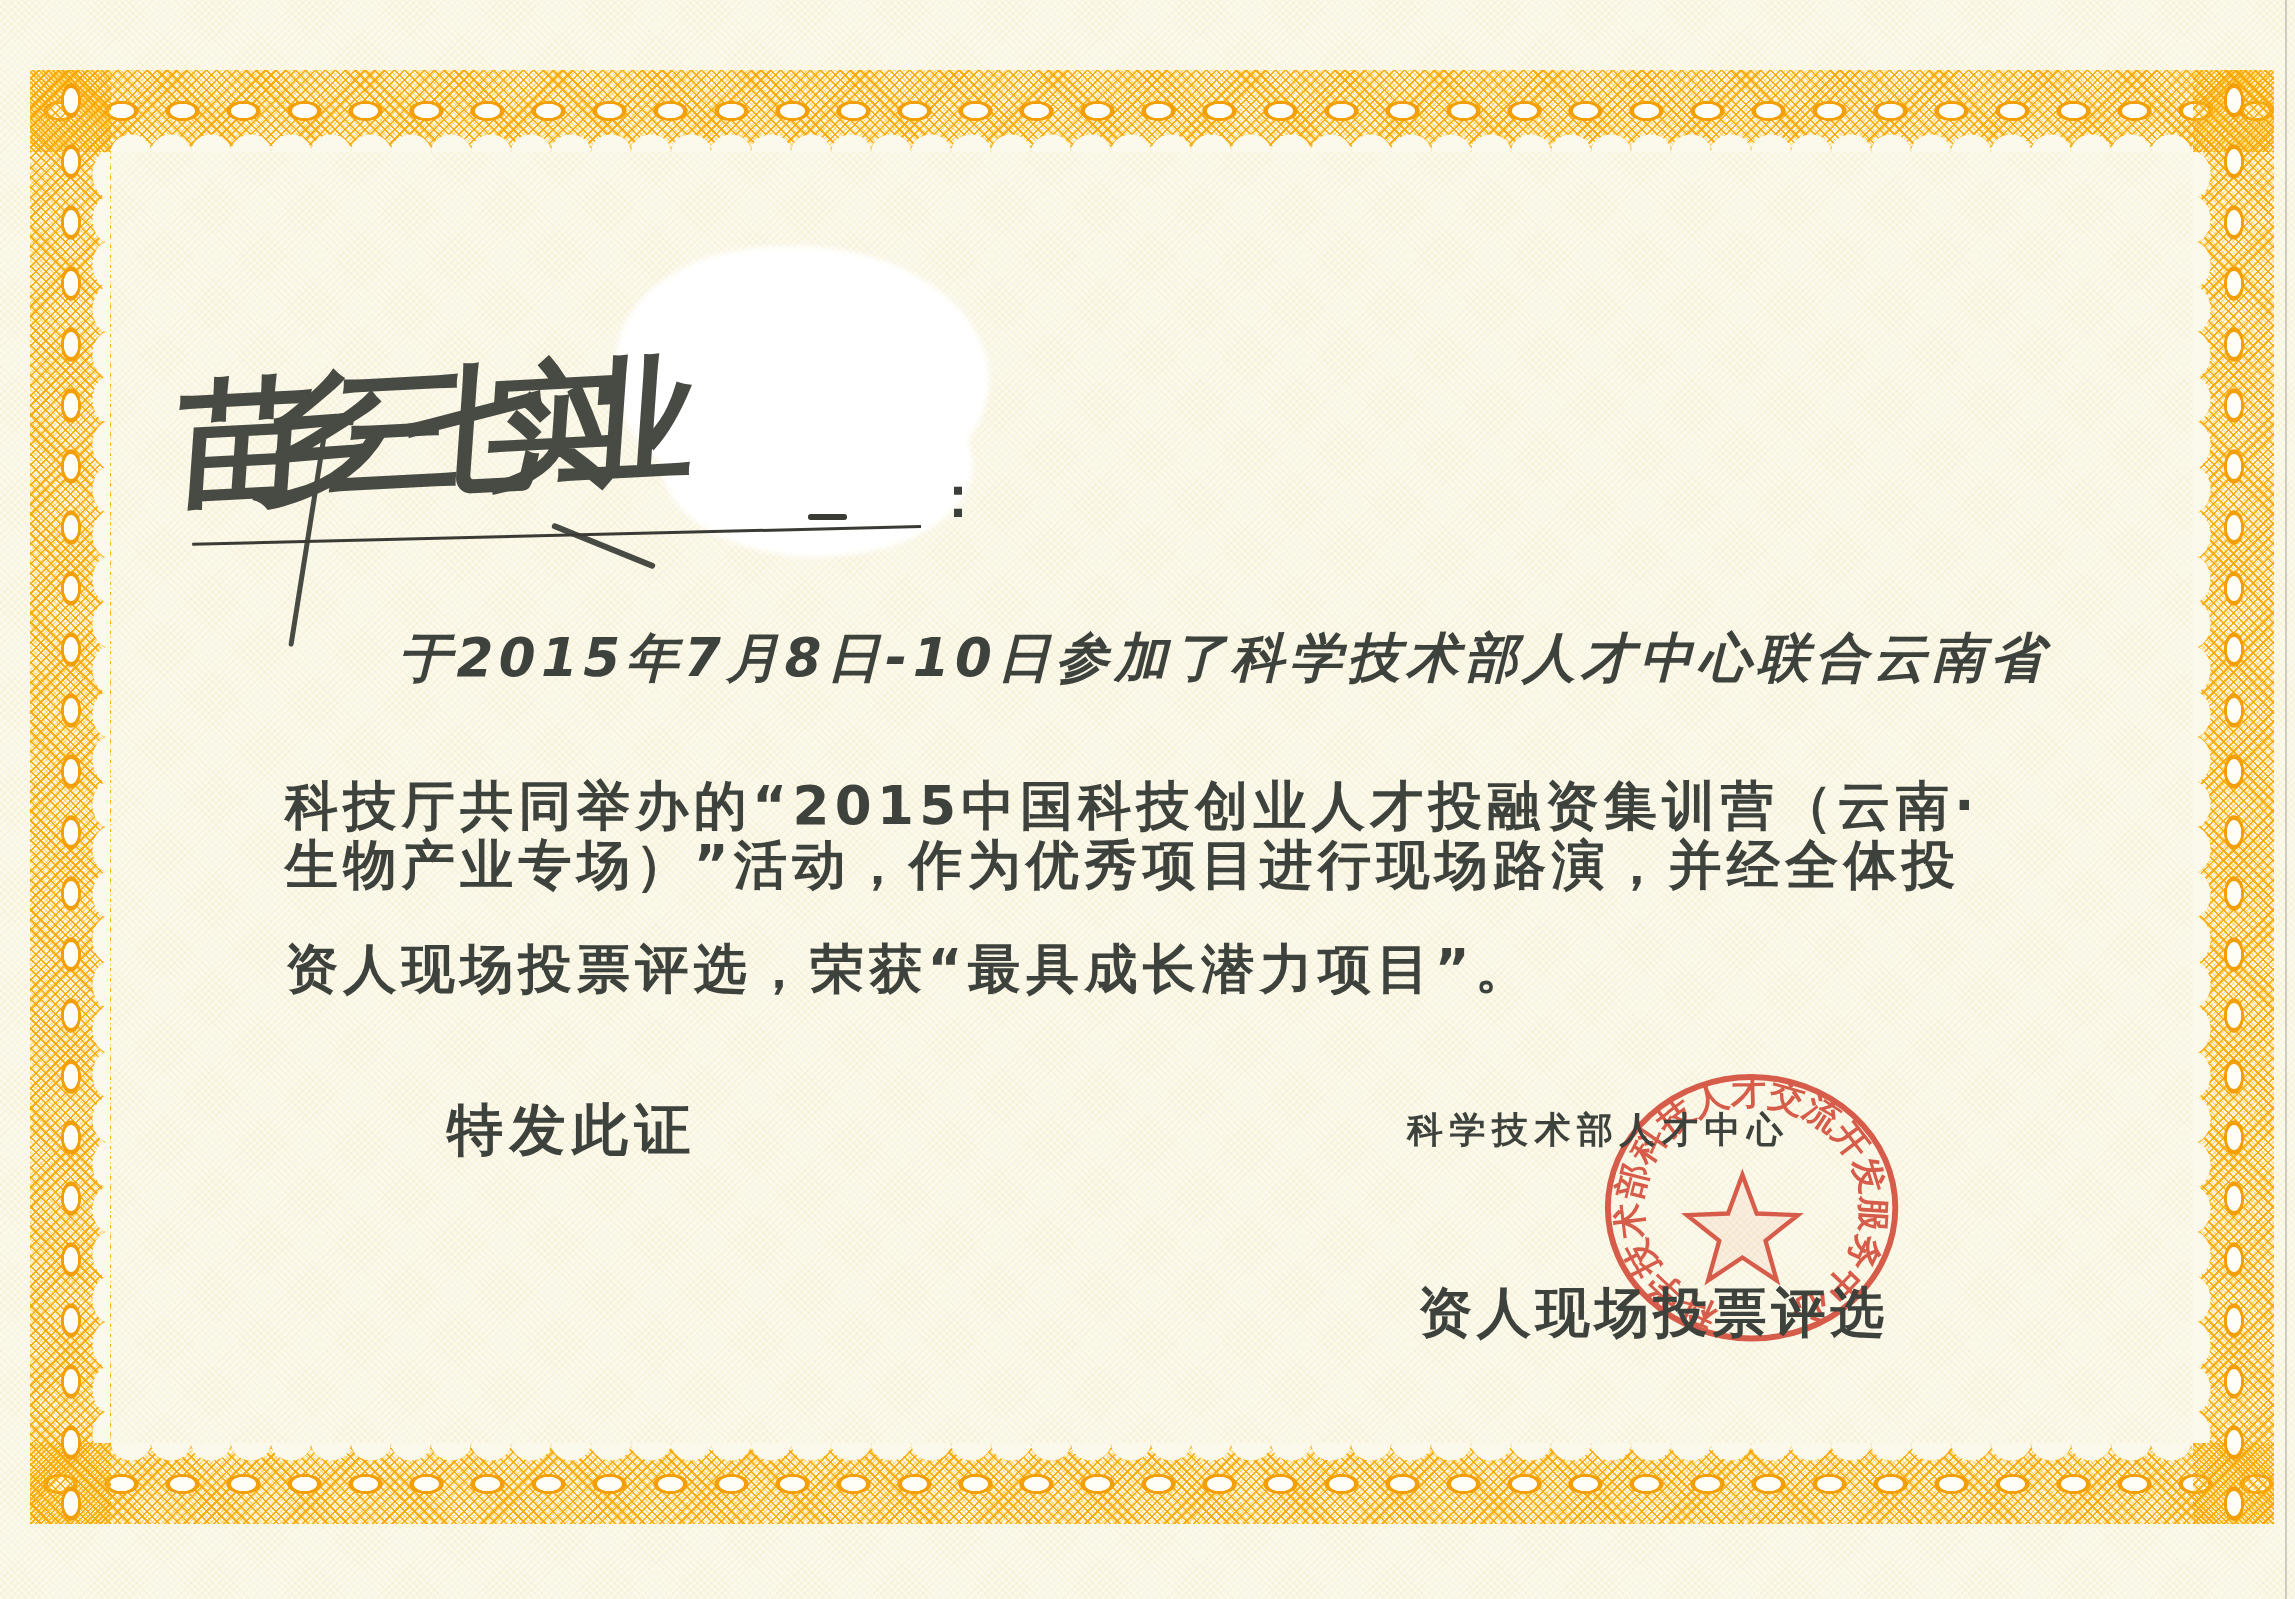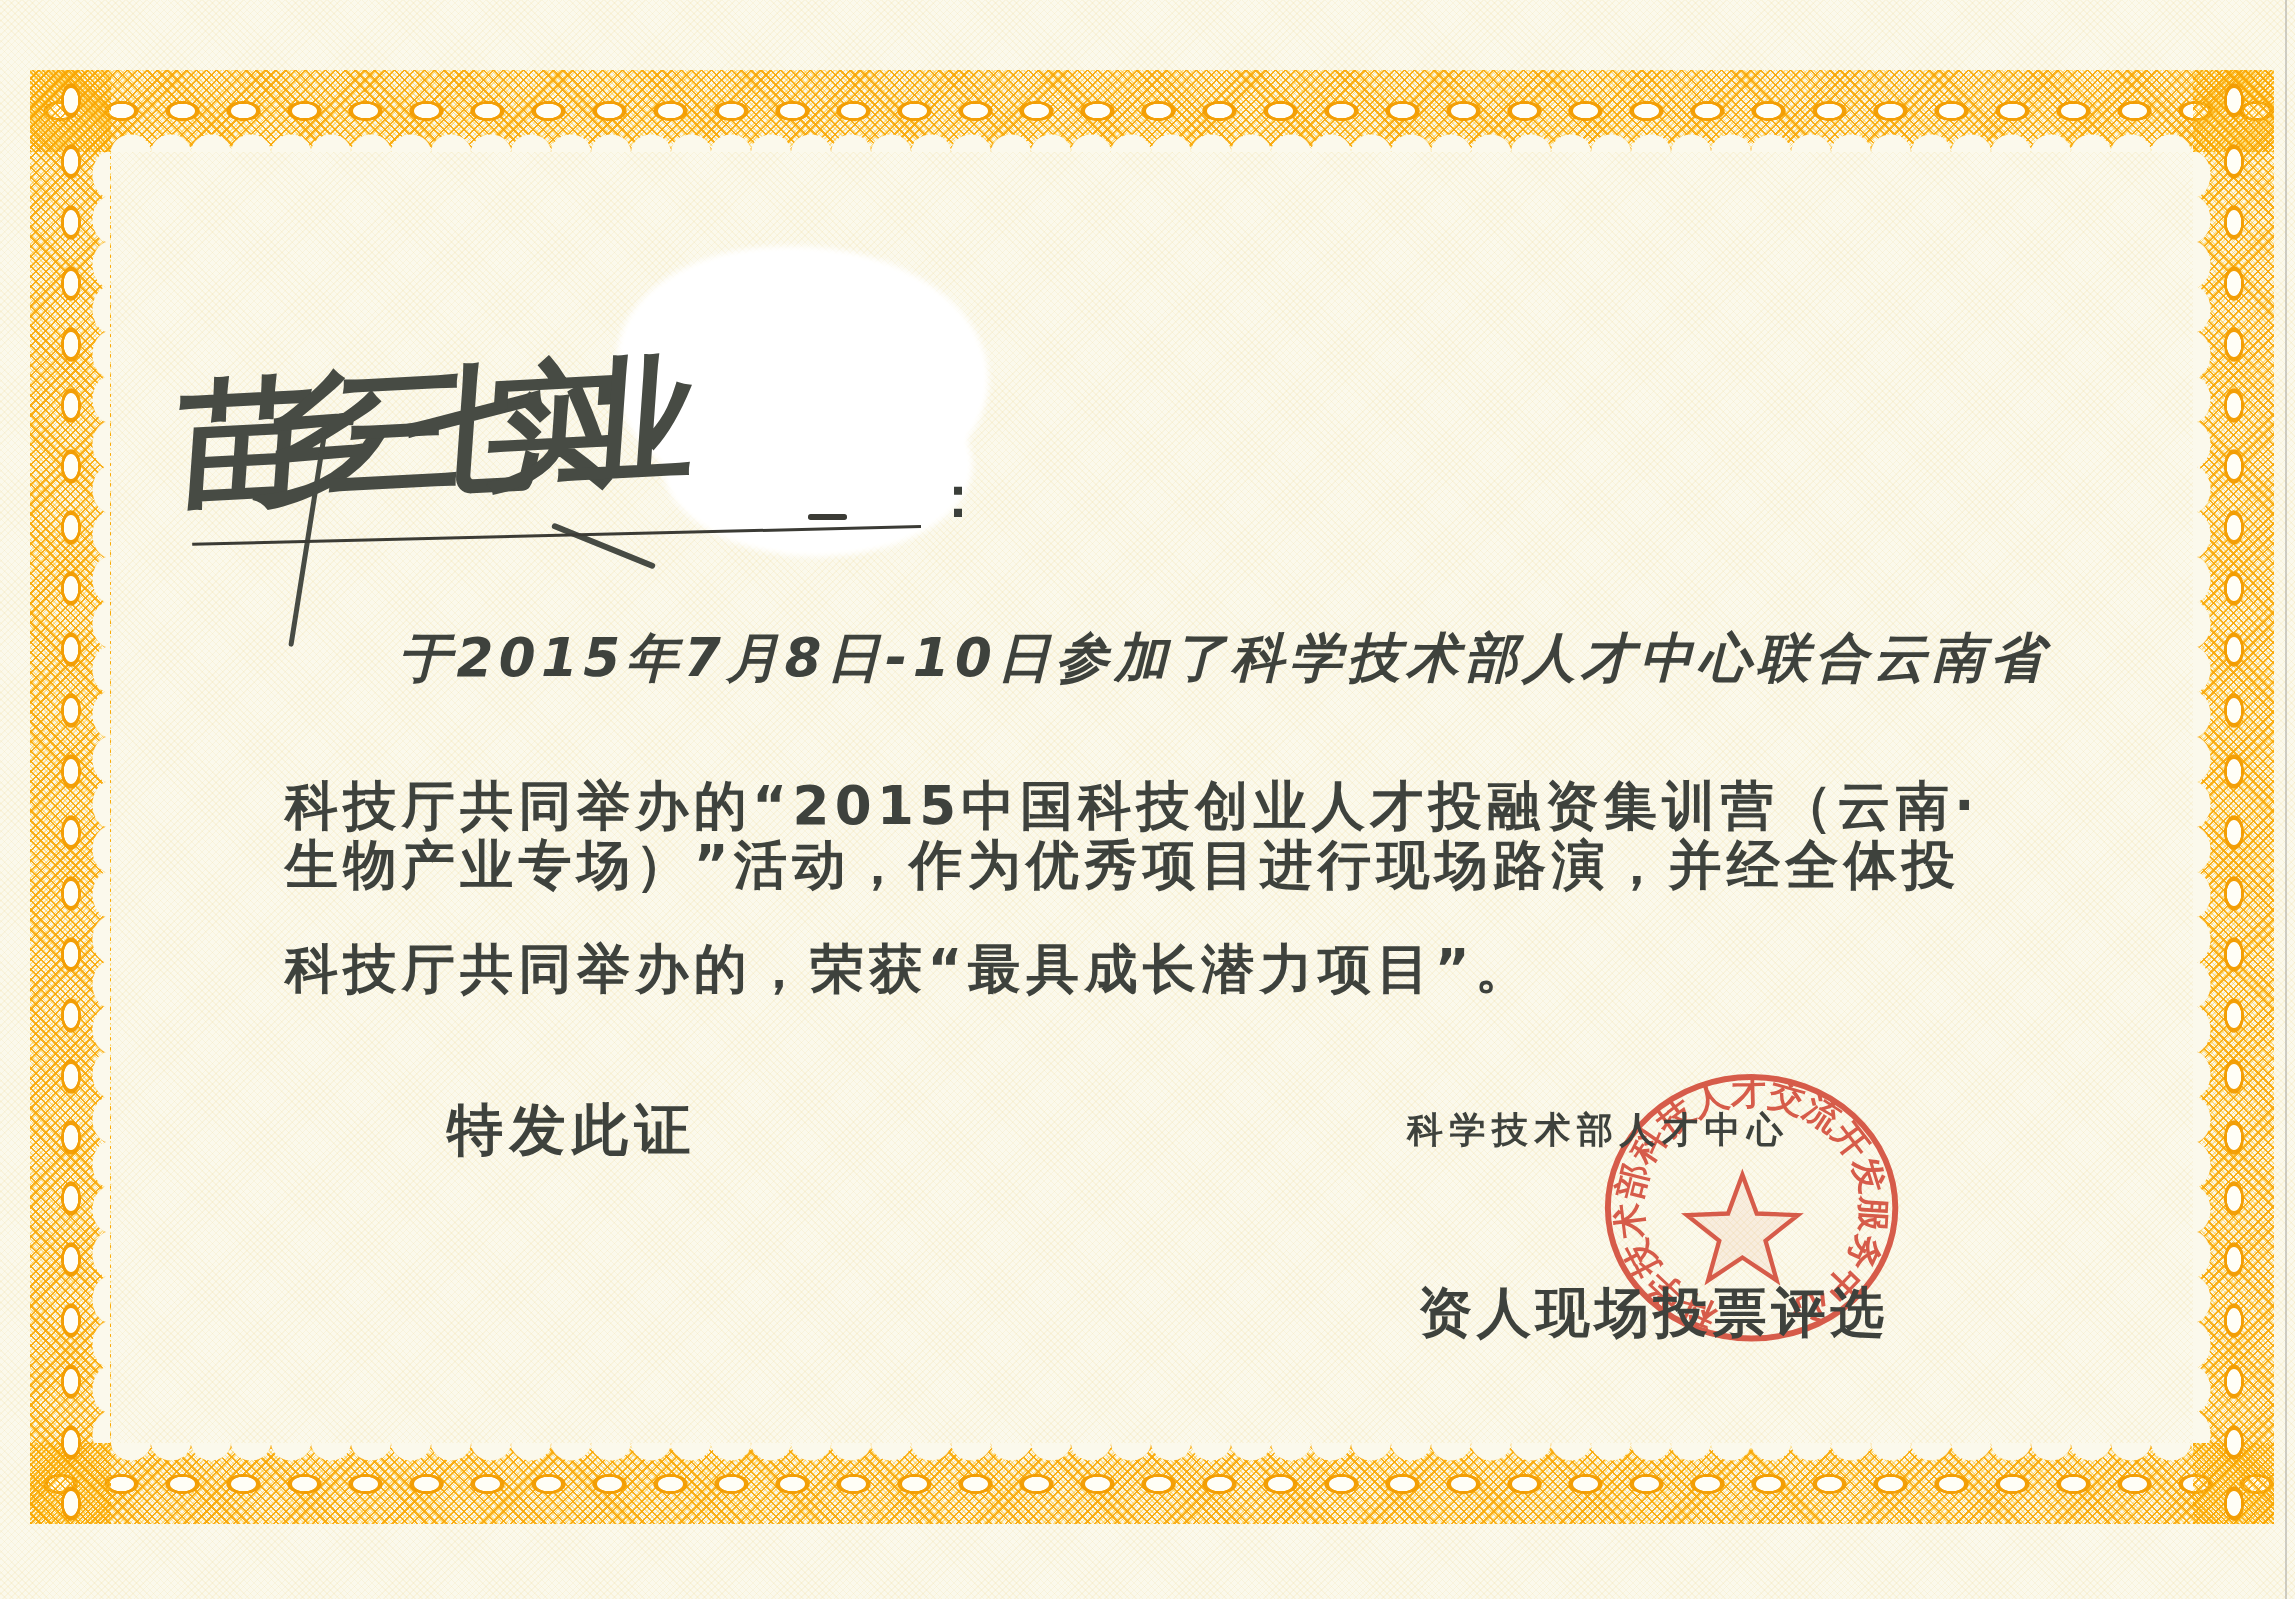--- a/index.html
+++ b/index.html
@@ -104,21 +104,21 @@
   <div class="t handwriting">苗乡三七实业</div>
   <div class="stroke" style="left:306px;top:421px;width:4.9px;height:227px;transform:rotate(9deg);"></div>
   <div class="stroke" style="left:548px;top:543px;width:111px;height:6px;transform:rotate(22deg);"></div>
   <div class="underline"></div>
   <div class="line-blot"></div>
   <div class="t colon">：</div>
 
   <div class="t body-line" style="left:398px;top:631px;font-style:italic;">于2015年7月8日-10日参加了科学技术部人才中心联合云南省</div>
   <div class="t body-line" style="left:285px;top:735px;margin-top:44px;">科技厅共同举办的“2015中国科技创业人才投融资集训营（云南·</div>
   <div class="t body-line" style="left:285px;top:838px;">生物产业专场）”活动，作为优秀项目进行现场路演，并经全体投</div>
-  <div class="t body-line" style="left:285px;top:942px;">科技厅共同举办的，荣获“最具成长潜力项目”。</div>
+  <div class="t body-line" style="left:285px;top:942px;">资人现场投票评选，荣获“最具成长潜力项目”。</div>
 
   <div class="t closing">特发此证</div>
   <div class="t issuer">科学技术部人才中心</div>
   <div class="t issue-date">资人现场投票评选</div>
 
   <div class="scan-edge"></div>
 </div>
 
 
 </body></html>

